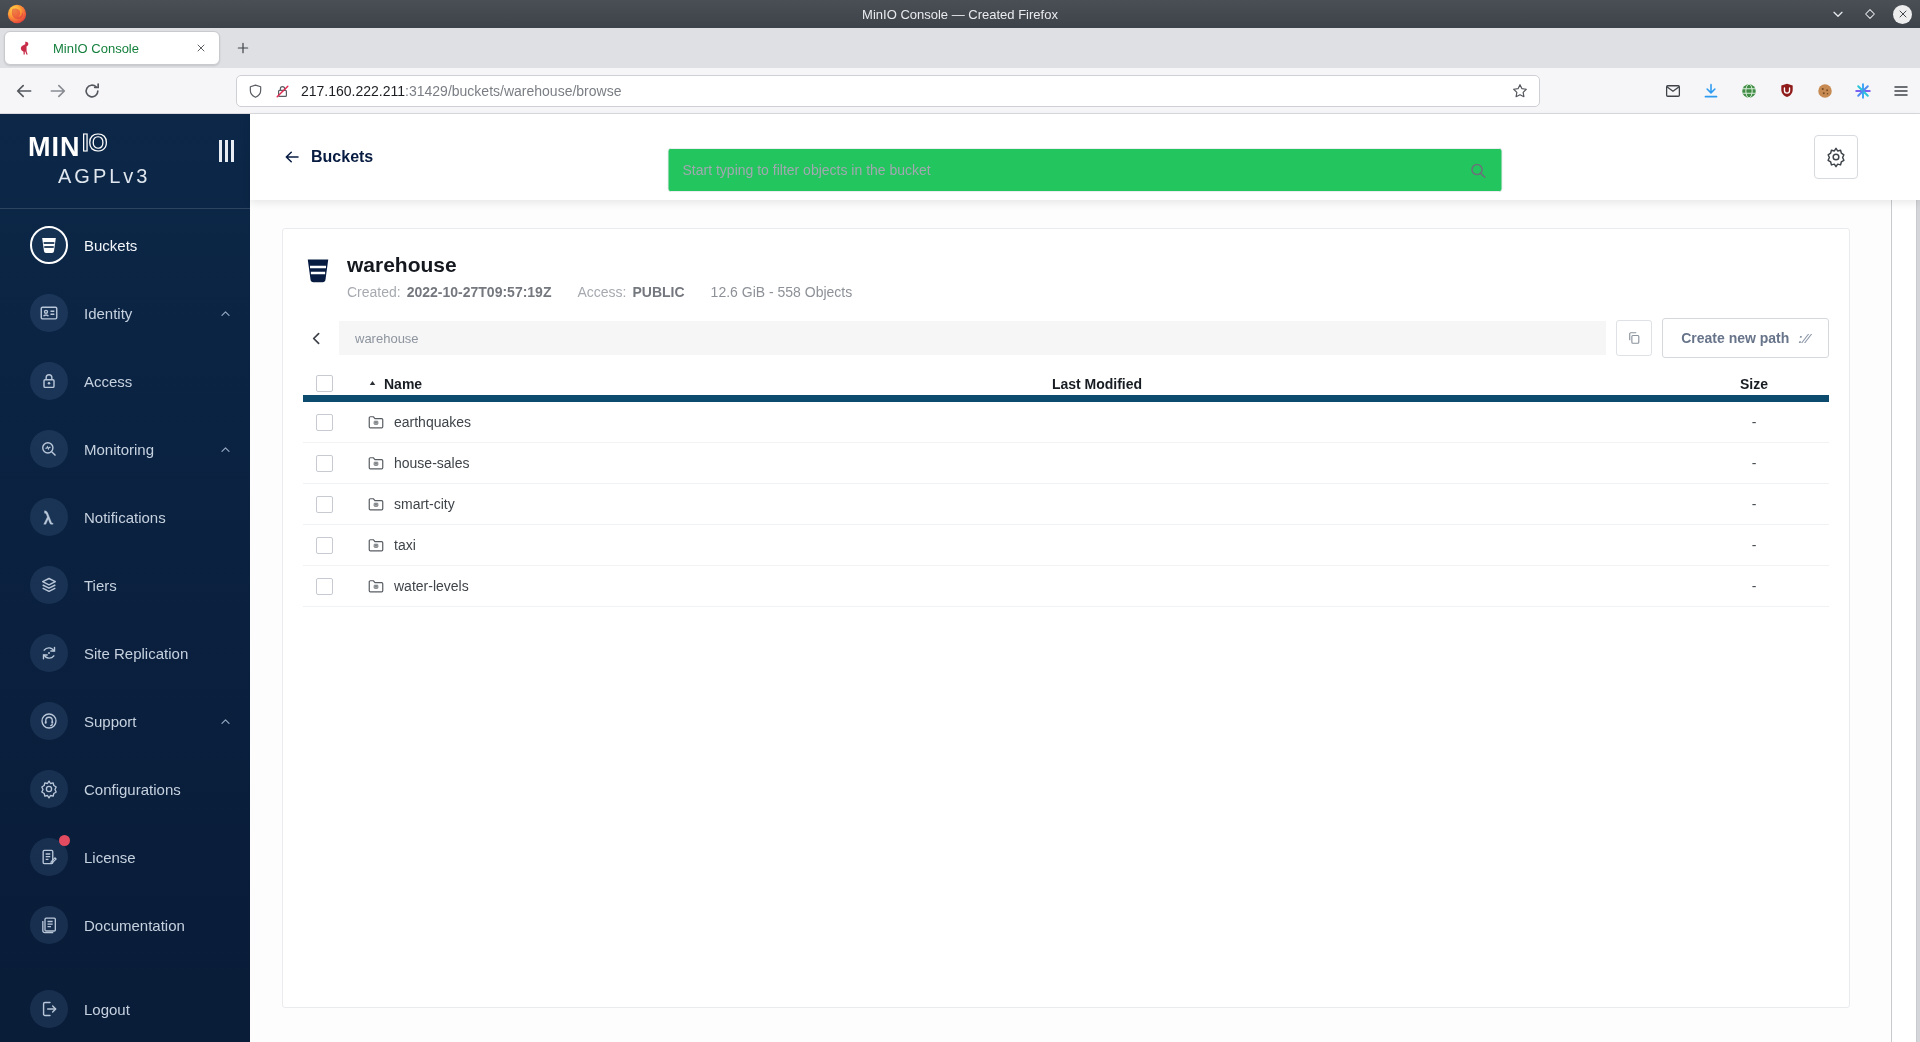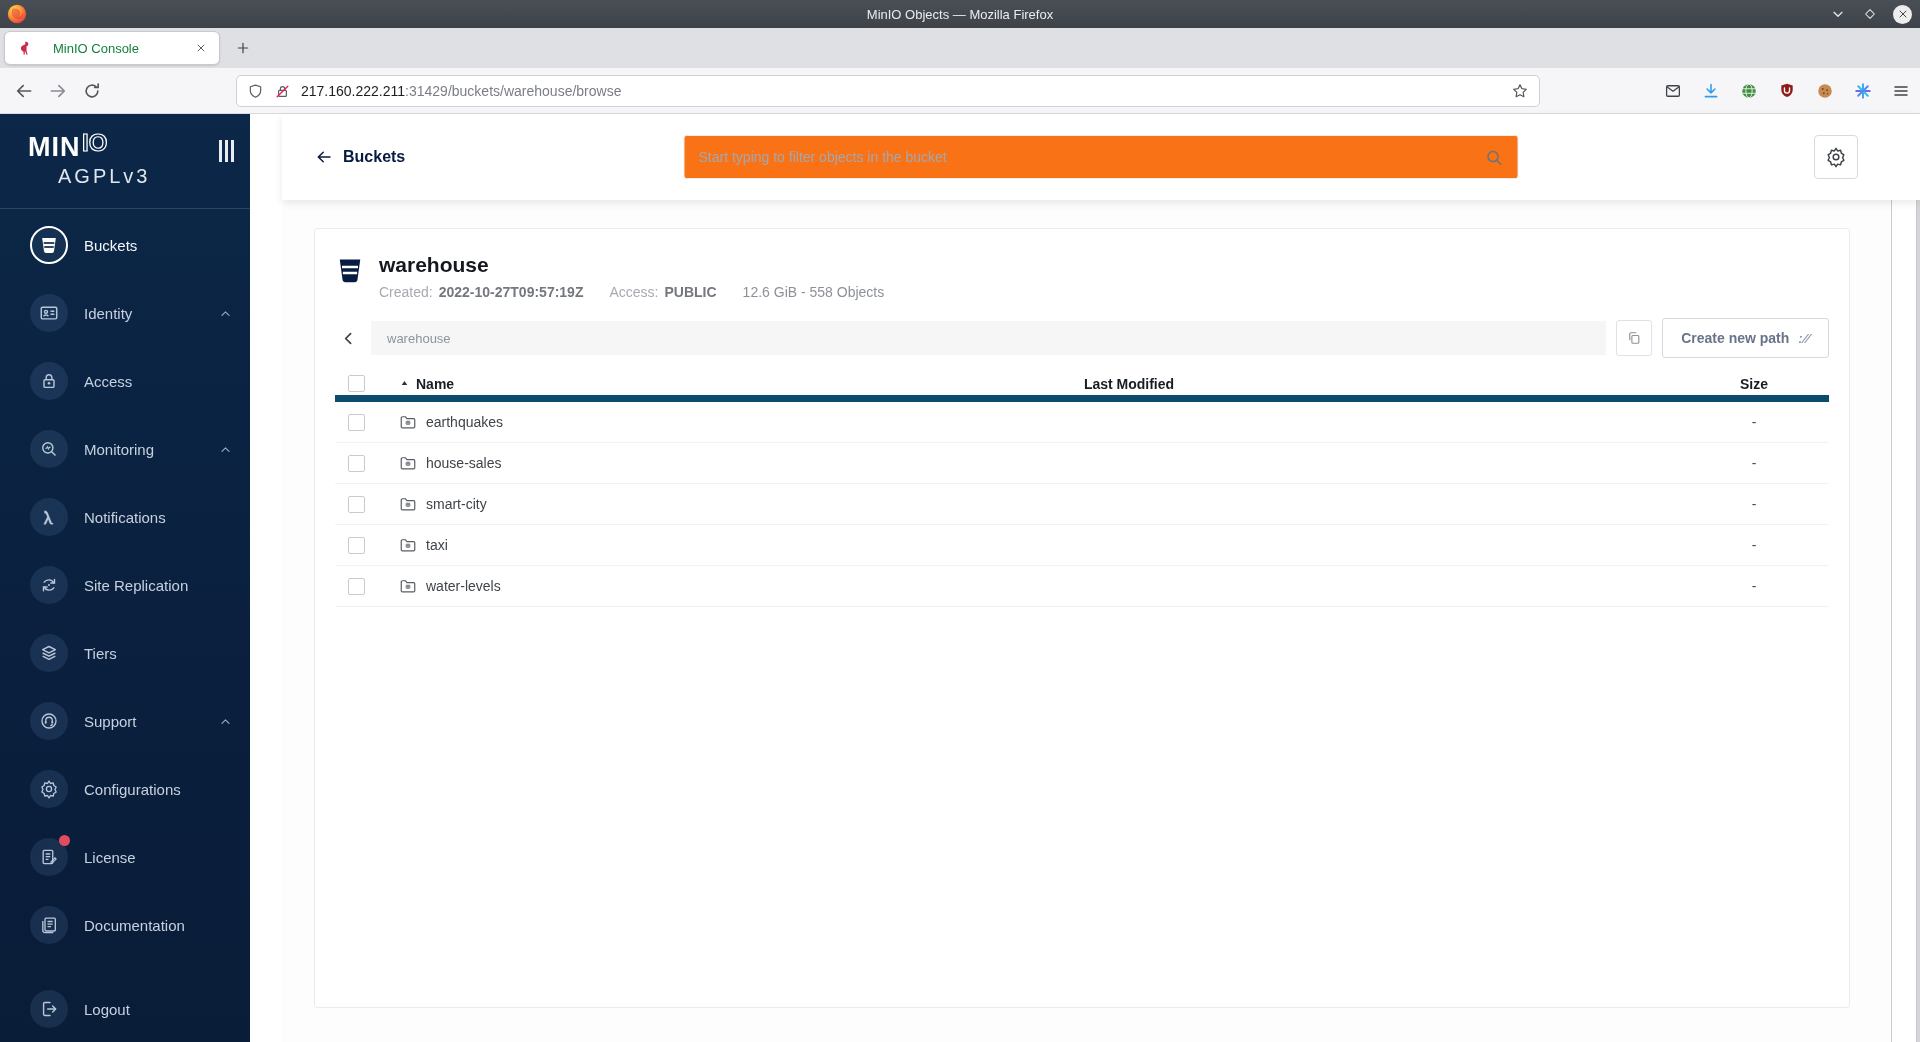--- a/index.html
+++ b/index.html
@@ -30,21 +30,21 @@
   .urlbar { position:absolute; left:236px; width:1304px; top:7px; height:32px; background:#fff; border:1px solid #cfd0d5;
     border-radius:5px; display:flex; align-items:center; padding:0 10px; }
   .urlbar .uic { width:17px; height:17px; color:#5a5e64; margin-right:10px; flex:none; }
   .url-text { flex:1; font-size:14px; color:#7a7e84; white-space:nowrap; overflow:hidden; }
   .url-text b { color:#1c1e22; font-weight:400; }
   .star { width:18px; height:18px; color:#55585e; cursor:pointer; }
   .ext-row { position:absolute; right:10px; top:7px; height:32px; display:flex; align-items:center; gap:20px; }
   .ext { width:18px; height:18px; cursor:pointer; }
 
   
-  .app { position:absolute; top:114px; left:0; right:0; bottom:0; display:flex;gap:32px; }
+  .app { position:absolute; top:114px; left:0; right:0; bottom:0; display:flex; }
 
   
   .sidebar { width:250px; flex:none; background:linear-gradient(180deg,#0c2748 0%,#0a203e 55%,#091c38 100%); color:#c6d1df; position:relative; }
   .logo-block { padding:16px 0 14px 28px; border-bottom:1px solid rgba(255,255,255,.14); position:relative; }
   .brand { display:flex; align-items:baseline; color:#fff; }
   .brand-bold { font-size:27px; font-weight:800; letter-spacing:1px; }
   .collapse { position:absolute; right:16px; top:26px; display:flex; gap:3px; cursor:pointer; }
   .collapse i { display:block; width:3px; height:22px; background:#e8edf4; }
   .agpl { margin:2px 0 6px 30px; font-size:20px; letter-spacing:3px; color:#dfe6ee; font-weight:300; }
 
@@ -59,21 +59,21 @@
   .s-item.logout { margin-top:16px; }
   .i20 { width:20px; height:20px; }
   .i22 { width:22px; height:22px; }
 
   
   .main { flex:1; position:relative; background:#fdfdfe; }
   .m-header { position:relative; z-index:2; height:86px; background:#fff; box-shadow:0 3px 8px rgba(0,0,0,.09); }
   .back-group { position:absolute; left:33px; top:0; height:86px; display:flex; align-items:center; gap:10px; cursor:pointer; }
   .back-arrow { width:18px; height:18px; color:#081C42; }
   .back-label { font-size:16px; font-weight:600; color:#081C42; }
-  .search-box { position:absolute; left:50%; transform:translateX(-50%); top:21px; width:835px; height:44px; background:#f97316;
+  .search-box { position:absolute; left:50%; transform:translateX(-50%); top:34px; width:835px; height:44px; background:#22c55e;
     border:1px solid #ebedf0; border-radius:3px; display:flex; align-items:center; padding:0 14px; }
   .search-box input { flex:1; border:none; outline:none; font-size:14px; color:#333; font-family:"Liberation Sans",sans-serif; background:transparent; }
   .search-box input::placeholder { color:#a3a8b0; }
   .search-ic { width:19px; height:19px; color:#6c727a; flex:none; }
   .gear-btn { position:absolute; right:62px; top:21px; width:44px; height:44px; border:1px solid #d7dade; border-radius:4px;
     background:#fff; display:flex; align-items:center; justify-content:center; color:#3e4349; cursor:pointer; }
 
   .content { position:absolute; top:86px; left:0; right:0; bottom:0; background:#fdfdfe; }
   .card { margin:28px 70px 0 32px; background:#fff; border:1px solid #e9ebee; border-radius:3px; padding:24px 20px 20px; min-height:780px; }
 
@@ -344,21 +344,21 @@
   </defs>
 </svg>
 
 <div class="window">
 
   <div class="titlebar">
     <svg class="fx-logo" viewBox="0 0 24 24">
         <circle cx="12" cy="12" r="10" fill="url(#fxg)"></circle>
         <path d="M7 6.5c2.5-1 6-.5 7.5 1.5 1.8 2.4 1 5.8-1 7.2 2.8-.4 4.6-2.8 4.4-5.6C19.6 13 18 17 14 17.6 9.8 18.2 6.4 15 6.3 11.2 6.2 9.3 6.4 7.6 7 6.5Z" fill="#e0353f" opacity=".55"></path>
       </svg>
-    <span class="win-title">MinIO Objects — Mozilla Firefox</span>
+    <span class="win-title">MinIO Console — Created Firefox</span>
     <div class="win-ctrls">
       <span class="wc">
           <svg class="i20" viewBox="0 0 24 24" style="width:16px;height:16px">
             <use href="#sym-chevdown"></use>
           </svg>
         </span>
       <span class="wc">
           <svg viewBox="0 0 24 24" style="width:14px;height:14px">
             <use href="#sym-diamond"></use>
           </svg>
@@ -499,32 +499,32 @@
           <span class="s-ic">
               <svg class="i20" viewBox="0 0 24 24">
                 <use href="#sym-lambda"></use>
               </svg>
             </span>
           <span class="s-lbl">Notifications</span>
         </div>
         <div class="s-item">
           <span class="s-ic">
               <svg class="i20" viewBox="0 0 24 24">
+                <use href="#sym-tiers"></use>
+              </svg>
+            </span>
+          <span class="s-lbl">Tiers</span>
+        </div>
+        <div class="s-item">
+          <span class="s-ic">
+              <svg class="i20" viewBox="0 0 24 24">
                 <use href="#sym-repl"></use>
               </svg>
             </span>
           <span class="s-lbl">Site Replication</span>
-        </div>
-        <div class="s-item">
-          <span class="s-ic">
-              <svg class="i20" viewBox="0 0 24 24">
-                <use href="#sym-tiers"></use>
-              </svg>
-            </span>
-          <span class="s-lbl">Tiers</span>
         </div>
         <div class="s-item">
           <span class="s-ic">
               <svg class="i20" viewBox="0 0 24 24">
                 <use href="#sym-support"></use>
               </svg>
             </span>
           <span class="s-lbl">Support</span>
           <svg class="chev" viewBox="0 0 24 24">
               <use href="#sym-chevup"></use>

